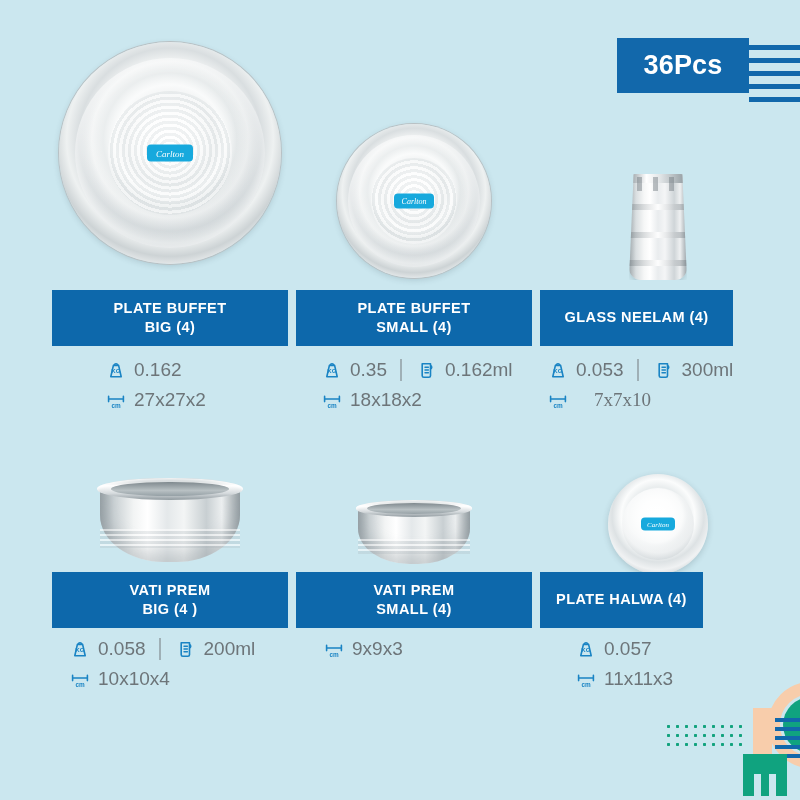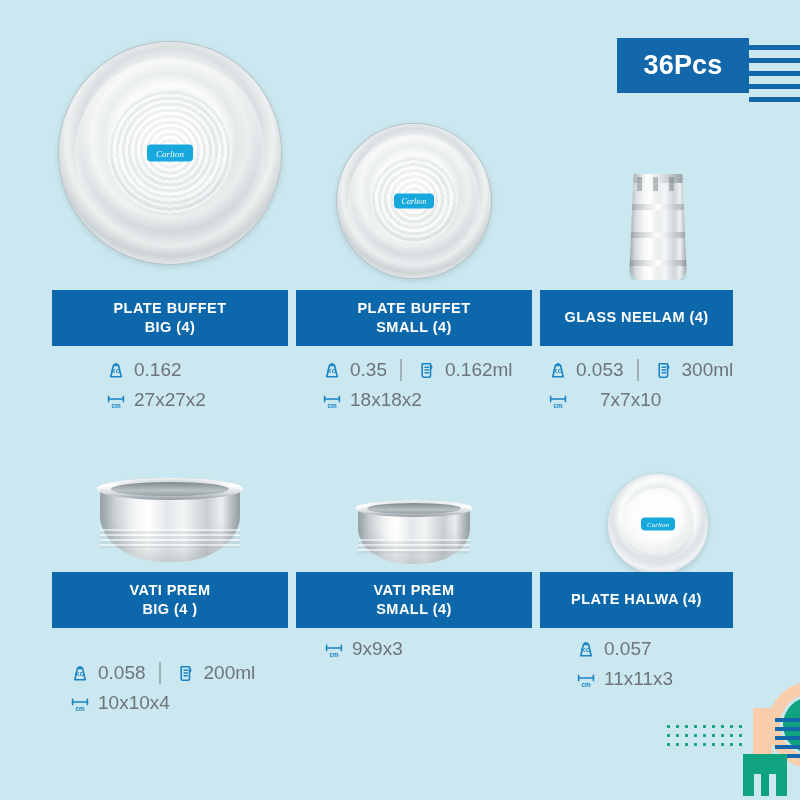--- a/index.html
+++ b/index.html
@@ -237,38 +237,38 @@
         <path d="M15.5 7.4c1.7.5 1.7 3.1 0 3.6" fill="none" stroke="#1a84c4" stroke-width="1.5"></path>
         <path d="M10 9.2h3.4M10 12h3.4M10 14.8h3.4" stroke="#1a84c4" stroke-width="1.4" stroke-linecap="round"></path>
       </svg>
       <span class="val">300ml</span>
     </div>
     <div class="specline">
       <svg class="ico" width="24" height="24" viewBox="0 0 24 24">
         <path d="M4.6 8.4v5.2M19.4 8.4v5.2M4.6 11h14.8" fill="none" stroke="#1a84c4" stroke-width="1.6" stroke-linecap="round"></path>
         <text x="12" y="20.2" font-size="6.4" font-weight="bold" fill="#1a84c4" text-anchor="middle" font-family="Liberation Sans, sans-serif">cm</text>
       </svg>
-      <span class="val" style="margin-left:24px;">7x7x10</span>
+      <span class="val" style="margin-left:18px;font-family:Liberation Serif, serif;">7x7x10</span>
     </div>
   </div>
 
   <div class="media r2" style="left:52px;top:460px;width:236px;">
     <div class="art bowl" style="width:140px;height:84px;top:18px;">
       <div class="body"></div>
       <div class="rim"></div>
       <div class="inner"></div>
     </div>
   </div>
   <div class="banner" style="left:52px;top:572px;width:236px;">
     <div>
       <span>VATI PREM</span>
       <span>BIG (4 )</span>
     </div>
   </div>
-  <div class="specs" style="left:68px;top:634px;margin-top:24px;">
+  <div class="specs" style="left:68px;top:634px;">
     <div class="specline">
       <svg class="ico" width="24" height="24" viewBox="0 0 24 24">
         <path d="M9.4 7.4h5.2l2.6 11.4H6.8z" fill="none" stroke="#1a84c4" stroke-width="1.6" stroke-linejoin="round"></path>
         <path d="M10.3 7.4a1.7 1.7 0 1 1 3.4 0" fill="none" stroke="#1a84c4" stroke-width="1.6"></path>
         <text x="12" y="15.4" font-size="6.2" font-weight="bold" fill="#1a84c4" text-anchor="middle" font-family="Liberation Sans, sans-serif">KG</text>
       </svg>
       <span class="val">0.058</span>
       <span class="divider"></span>
       <svg class="ico" width="24" height="24" viewBox="0 0 24 24">
         <path d="M7.2 5.8h8.3v11.9a1.6 1.6 0 0 1-1.6 1.6H8.8a1.6 1.6 0 0 1-1.6-1.6z" fill="none" stroke="#1a84c4" stroke-width="1.6" stroke-linejoin="round"></path>
@@ -307,21 +307,21 @@
       </svg>
       <span class="val">9x9x3</span>
     </div>
   </div>
 
   <div class="media r2" style="left:540px;top:460px;width:236px;">
     <div class="art halwa" style="width:100px;height:100px;top:14px;">
       <div class="sticker" style="width:34px;height:13px;font-size:7px;">Carlton</div>
     </div>
   </div>
-  <div class="banner" style="left:540px;top:572px;width:193px;">
+  <div class="banner" style="left:540px;top:572px;width:163px;">
     <div>
       <span>PLATE HALWA (4)</span>
     </div>
   </div>
   <div class="specs" style="left:574px;top:634px;">
     <div class="specline">
       <svg class="ico" width="24" height="24" viewBox="0 0 24 24">
         <path d="M9.4 7.4h5.2l2.6 11.4H6.8z" fill="none" stroke="#1a84c4" stroke-width="1.6" stroke-linejoin="round"></path>
         <path d="M10.3 7.4a1.7 1.7 0 1 1 3.4 0" fill="none" stroke="#1a84c4" stroke-width="1.6"></path>
         <text x="12" y="15.4" font-size="6.2" font-weight="bold" fill="#1a84c4" text-anchor="middle" font-family="Liberation Sans, sans-serif">KG</text>

